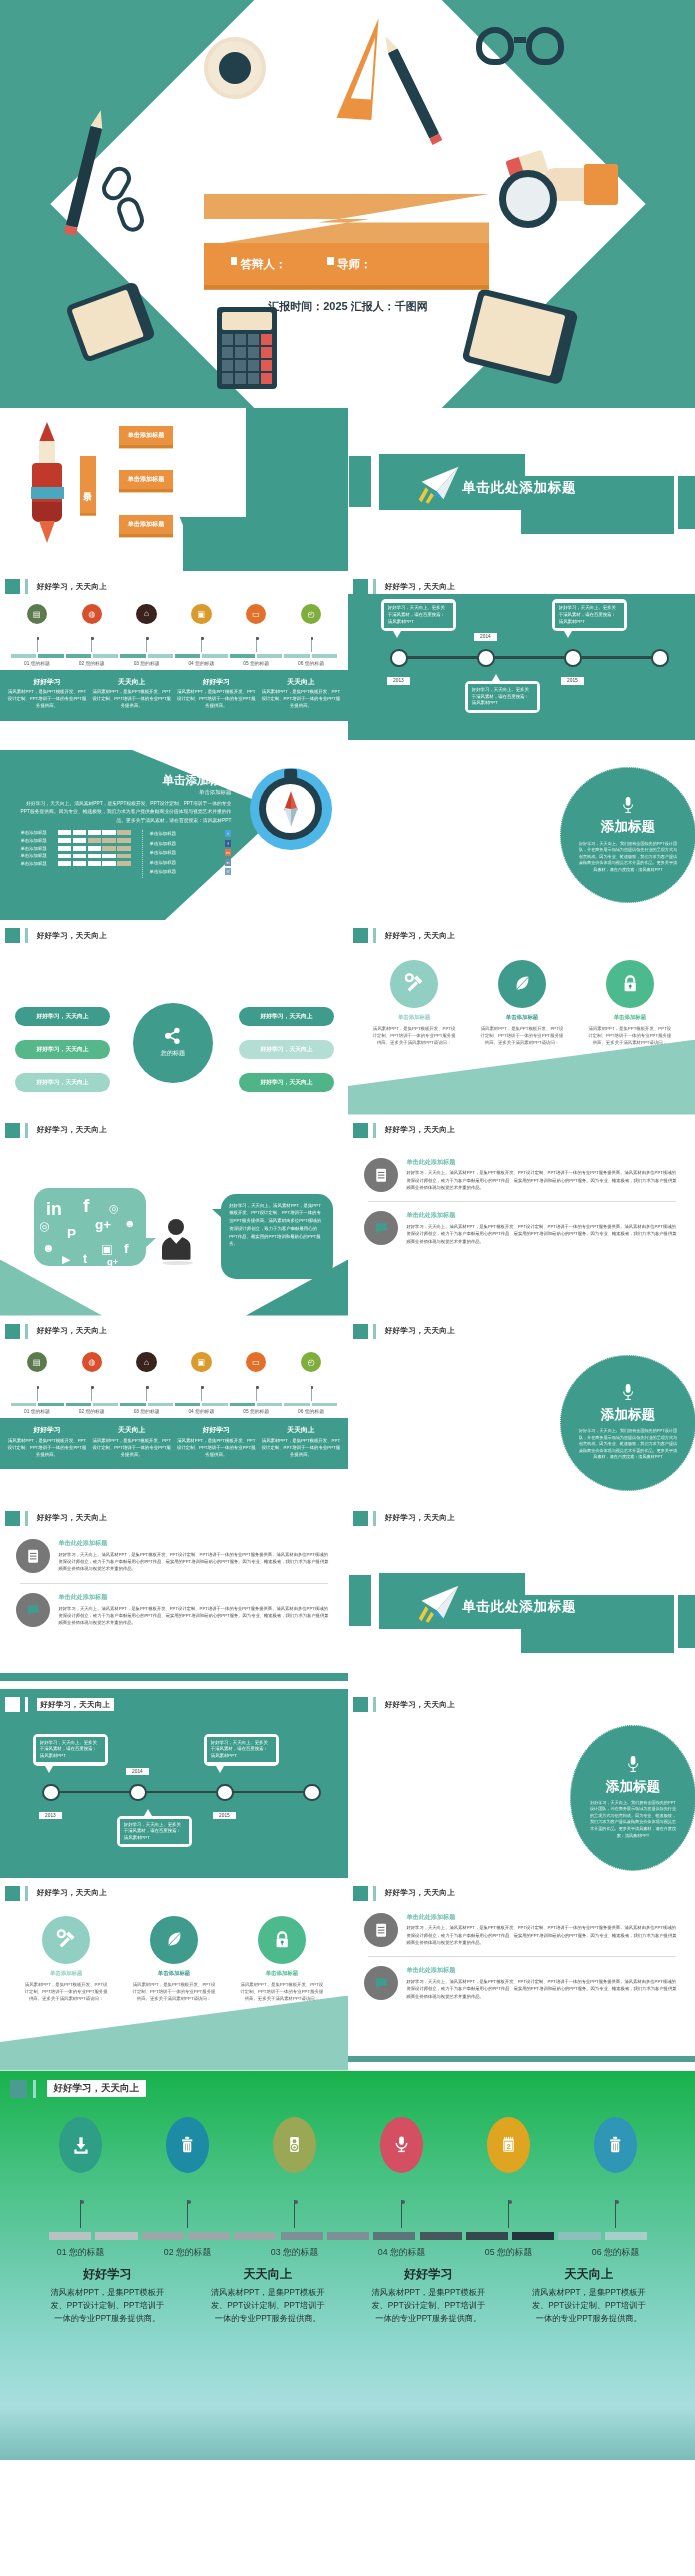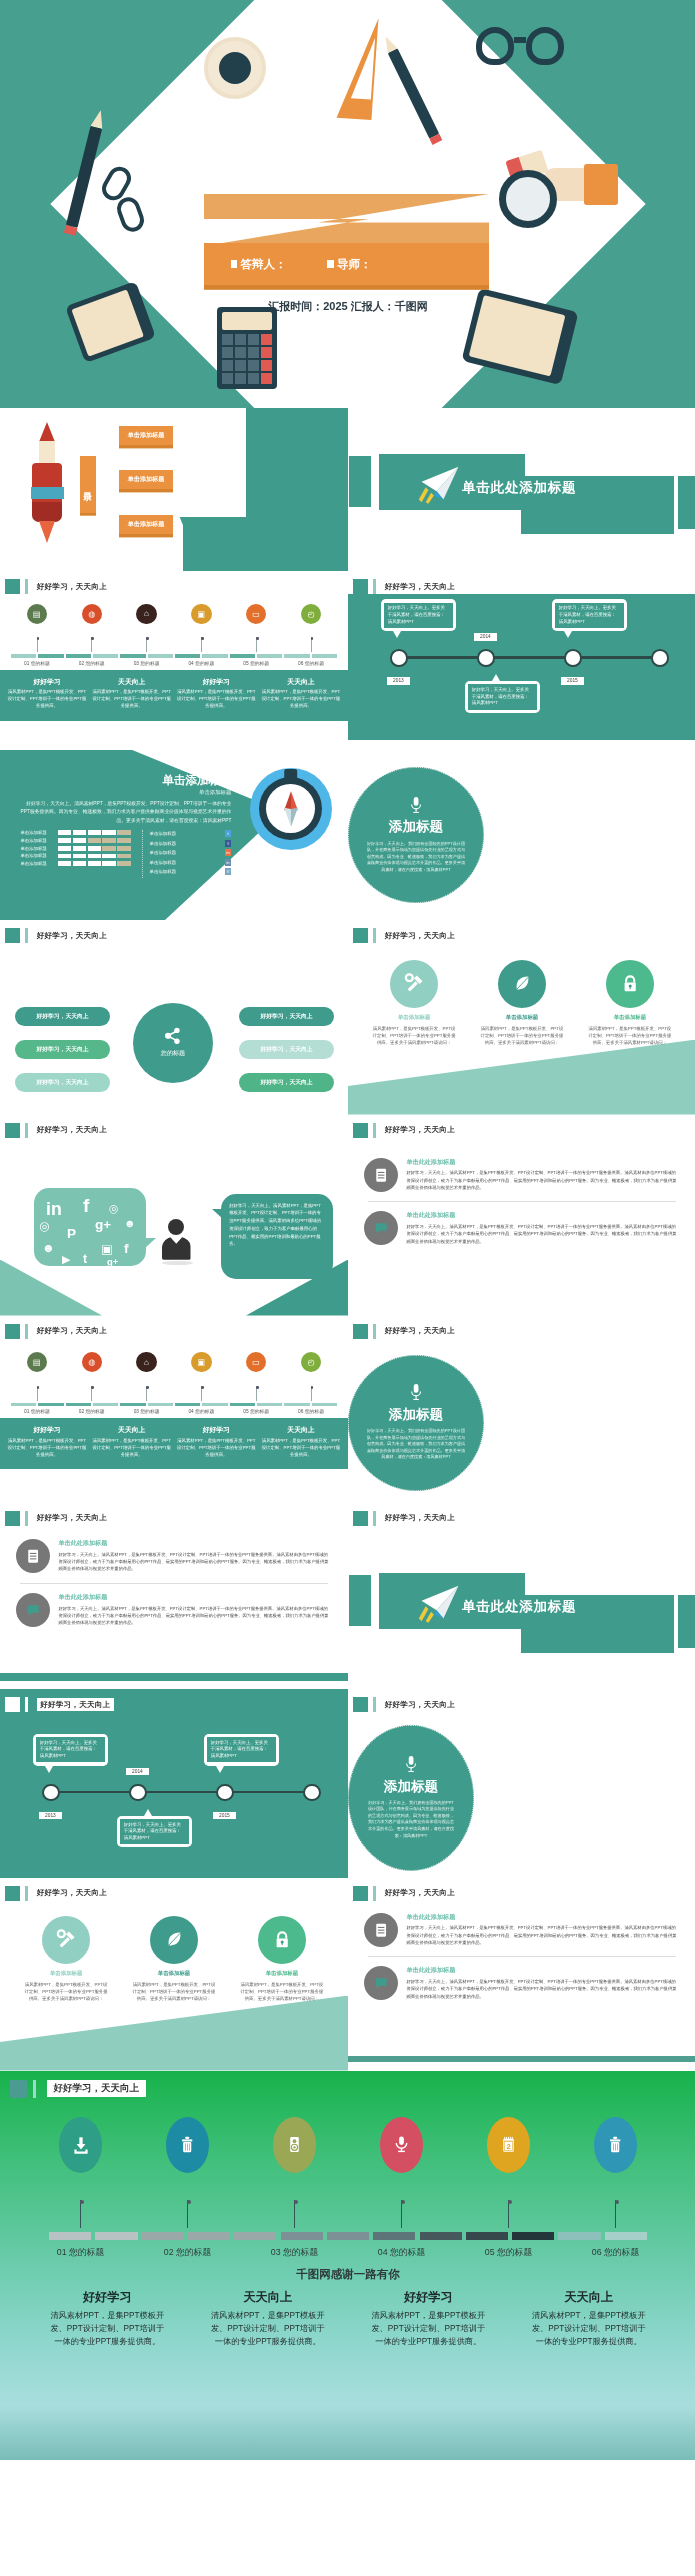--- a/index.html
+++ b/index.html
@@ -27,21 +27,21 @@
     position:absolute; left:204px; top:194px; width:285px; height:52px;
     background:#e8a155;
     clip-path: polygon(0 0, 100% 0, 40% 55%, 100% 55%, 100% 100%, 0 100%, 58% 48%, 0 48%);
     opacity:.95;
   }
   .sub-band {
     position:absolute; left:204px; top:243px; width:285px; height:42px;
     background:#eb9240; display:flex; align-items:center; gap:41px; padding-left:27px;
     box-shadow: 0 4.8px 0 #d5832f;
   }
-  .sub-band .f { color:#fff; font-size:11.5px; font-weight:bold; display:flex; align-items:center; gap:3.4px;}
+  .sub-band .f { color:#fff; font-size:11.5px; font-weight:bold; display:flex; align-items:flex-start; gap:3.4px;}
   .sub-band .bk { display:inline-block; width:6.1px; height:8.2px; background:#fff; }
   .cover .meta { position:absolute; left:0; right:0; top:299px; text-align:center; color:#2c3b44; font-size:11px; font-weight:bold; }
 
   
   .doodle { position:absolute; }
   .pencil-a { left:78px; top:126px; width:12.2px; height:102px; background:#1f3a44; border-radius:1.4px; transform:rotate(14deg); }
   .pencil-a:before{content:"";position:absolute;top:-17.7px;left:0;width:12.2px;height:17.7px;background:#f3e3c6;clip-path:polygon(50% 0,100% 100%,0 100%);}
   .pencil-a:after{content:"";position:absolute;bottom:-8.2px;left:0;width:12.2px;height:8.2px;background:#e05a54;}
   .pencil-b { left:408px; top:46px; width:11px; height:95px; background:#22404c; border-radius:1.4px; transform:rotate(-26deg); }
   .pencil-b:before{content:"";position:absolute;top:-16.3px;left:0;width:11px;height:16.3px;background:#f3e3c6;clip-path:polygon(50% 0,100% 100%,0 100%);}
@@ -155,21 +155,21 @@
   .trow .cells i.b { background:#c6bb9a; }
   .srow { display:flex; align-items:center; justify-content:space-between; margin-bottom:2.7px;}
   .srow .lb { color:#fff; font-size:4.4px;}
   .srow .sic{ width:6.8px;height:6.8px;font-size:4.1px;color:#fff;display:flex;align-items:center;justify-content:center;}
   .compass { position:absolute; right:16.3px; top:17.7px; width:82px;height:82px;border-radius:50%;background:#4fb6e8; }
   .compass .ring{position:absolute;inset:9.5px;border-radius:50%;background:#22404c;}
   .compass .face{position:absolute;inset:16.3px;border-radius:50%;background:#fff;}
   .compass .nub{position:absolute;left:50%;top:1.4px;transform:translateX(-50%);width:13.6px;height:9.5px;background:#22404c;border-radius:2px;}
 
   
-  .bigcirc-wrap { height:170px; display:flex; align-items:center; justify-content:flex-start; }
+  .bigcirc-wrap { height:170px; display:flex; align-items:center; justify-content:flex-end; }
   .bigcirc { width:136px;height:136px;border-radius:50%;background:#3f9c8c; border:1.4px dotted #cfe6e0;
              display:flex;flex-direction:column;align-items:center;justify-content:center;padding:0 17.7px;text-align:center;}
   .bigcirc h3 { color:#fff; font-size:13.6px; font-weight:bold; margin:4.1px 0 4.1px; }
   .bigcirc p { color:#eaf6f2; font-size:4.1px; line-height:1.6; }
   .mic { width:12.2px;height:17.7px;}
 
   
   .share { height:170px; position:relative; }
   .share .pill { position:absolute; width:95px;height:19px;border-radius:9.5px;display:flex;align-items:center;justify-content:center;
                  color:#fff;font-size:5.8px;font-weight:bold; }
@@ -1143,21 +1143,20 @@
         <i style="background: rgb(167, 207, 202);"></i>
       </div>
     <div class="flabels" id="flabels">
         <span>01 您的标题</span>
         <span>02 您的标题</span>
         <span>03 您的标题</span>
         <span>04 您的标题</span>
         <span>05 您的标题</span>
         <span>06 您的标题</span>
       </div>
-    <div class="fthanks">千图网感谢一路有你</div>
     <div class="fcols" id="fcols">
         <div class="fcol">
           <h4>好好学习</h4>
           <p>清风素材PPT，是集PPT模板开发、PPT设计定制、PPT培训于一体的专业PPT服务提供商。</p>
         </div>
         <div class="fcol">
           <h4>天天向上</h4>
           <p>清风素材PPT，是集PPT模板开发、PPT设计定制、PPT培训于一体的专业PPT服务提供商。</p>
         </div>
         <div class="fcol">

